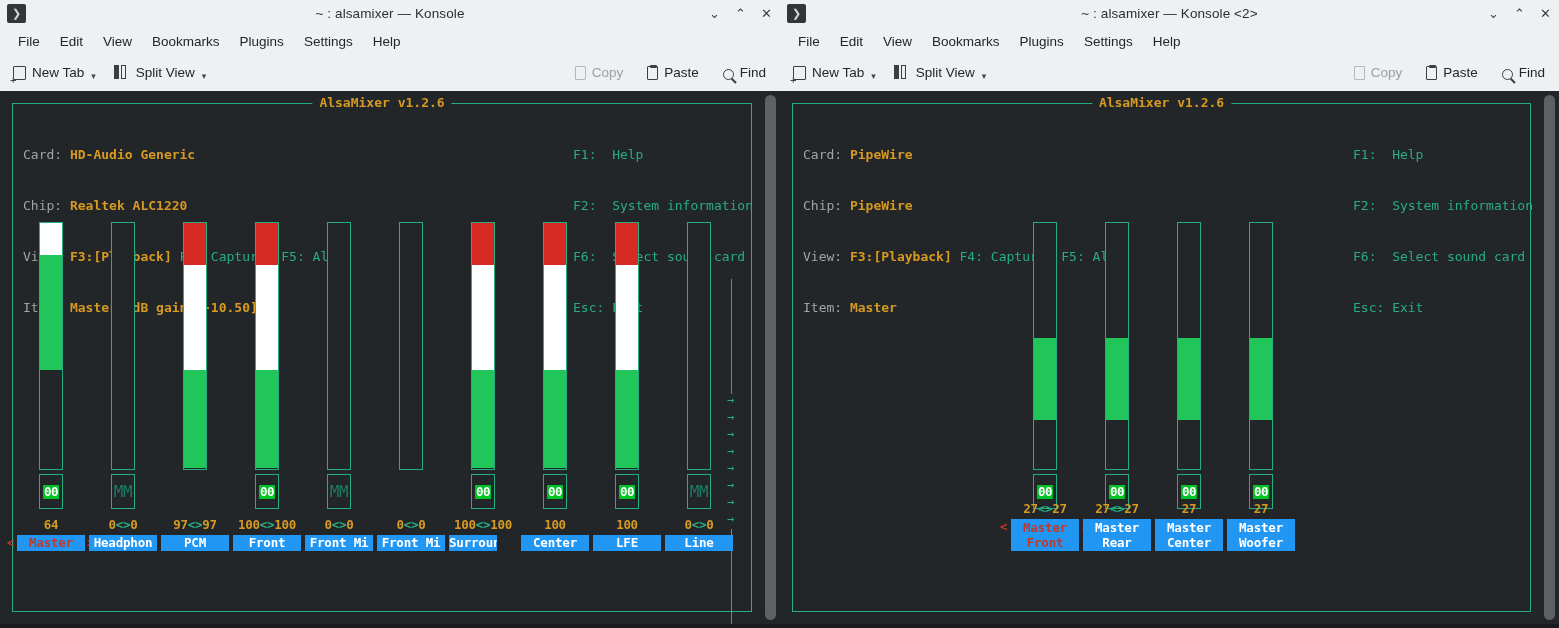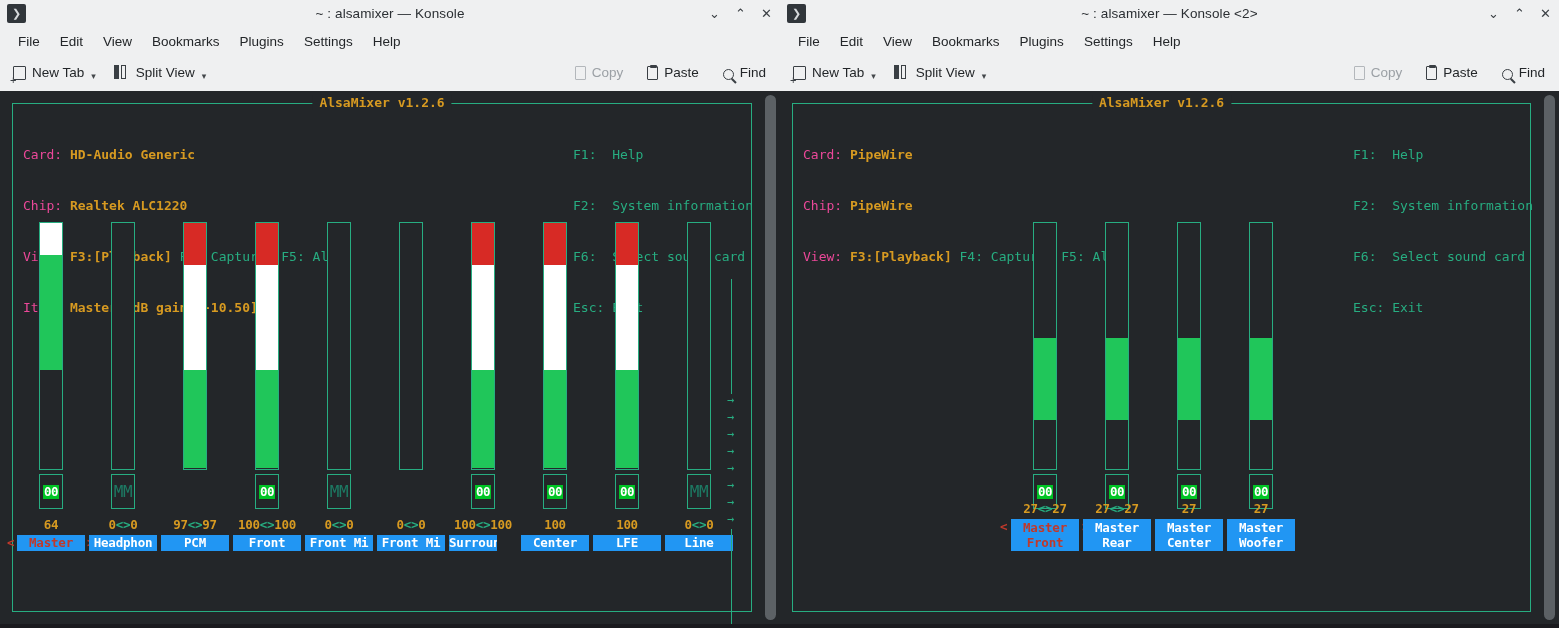--- a/index.html
+++ b/index.html
@@ -73,21 +73,21 @@
     position:absolute; left:12px; top:12px; right:28px; bottom:16px;
     border:1px solid #27ad81;
   }
   .amix-title{
     position:absolute; top:-9px; left:50%; transform:translateX(-50%);
     background:#232629; padding:0 7px; color:#d79a21; font-weight:bold; font-size:13px;
     white-space:nowrap;
   }
 
   .hdr{ position:absolute; left:10px; top:8px; line-height:17px; white-space:pre; }
-  .hdr .k{ color:#ec4899; }
+  .hdr .k{ color:#a3a3a3; }
   .hdr .v{ color:#d79a21; font-weight:bold; }
   .hdr .dim{ color:#27ad81; }
   .hdr .sel{ color:#d79a21; font-weight:bold; }
 
   .keys{ position:absolute; top:8px; line-height:17px; white-space:pre; color:#27ad81; }
 
   
   .strips{ position:absolute; left:0; top:0; }
 
   .bar{
@@ -360,20 +360,21 @@
     </div>
 
     <div class="terminal">
       <div class="amix-box">
         <div class="amix-title">AlsaMixer v1.2.6</div>
 
         <div class="hdr">
           <div><span class="k">Card:</span> <span class="v">PipeWire</span></div>
           <div><span class="k">Chip:</span> <span class="v">PipeWire</span></div>
           <div><span class="k">View:</span> <span class="sel">F3:[Playback]</span><span class="dim"> F4: Capture  F5: All</span></div>
+          <div><span class="k">Item:</span> <span class="v">Master</span></div>
         </div>
 
         <div class="keys" style="left:560px">
           <div>F1:  Help</div>
           <div>F2:  System information</div>
           <div>F6:  Select sound card</div>
           <div>Esc: Exit</div>
         </div>
 
         <div class="strips" id="strips-right">

